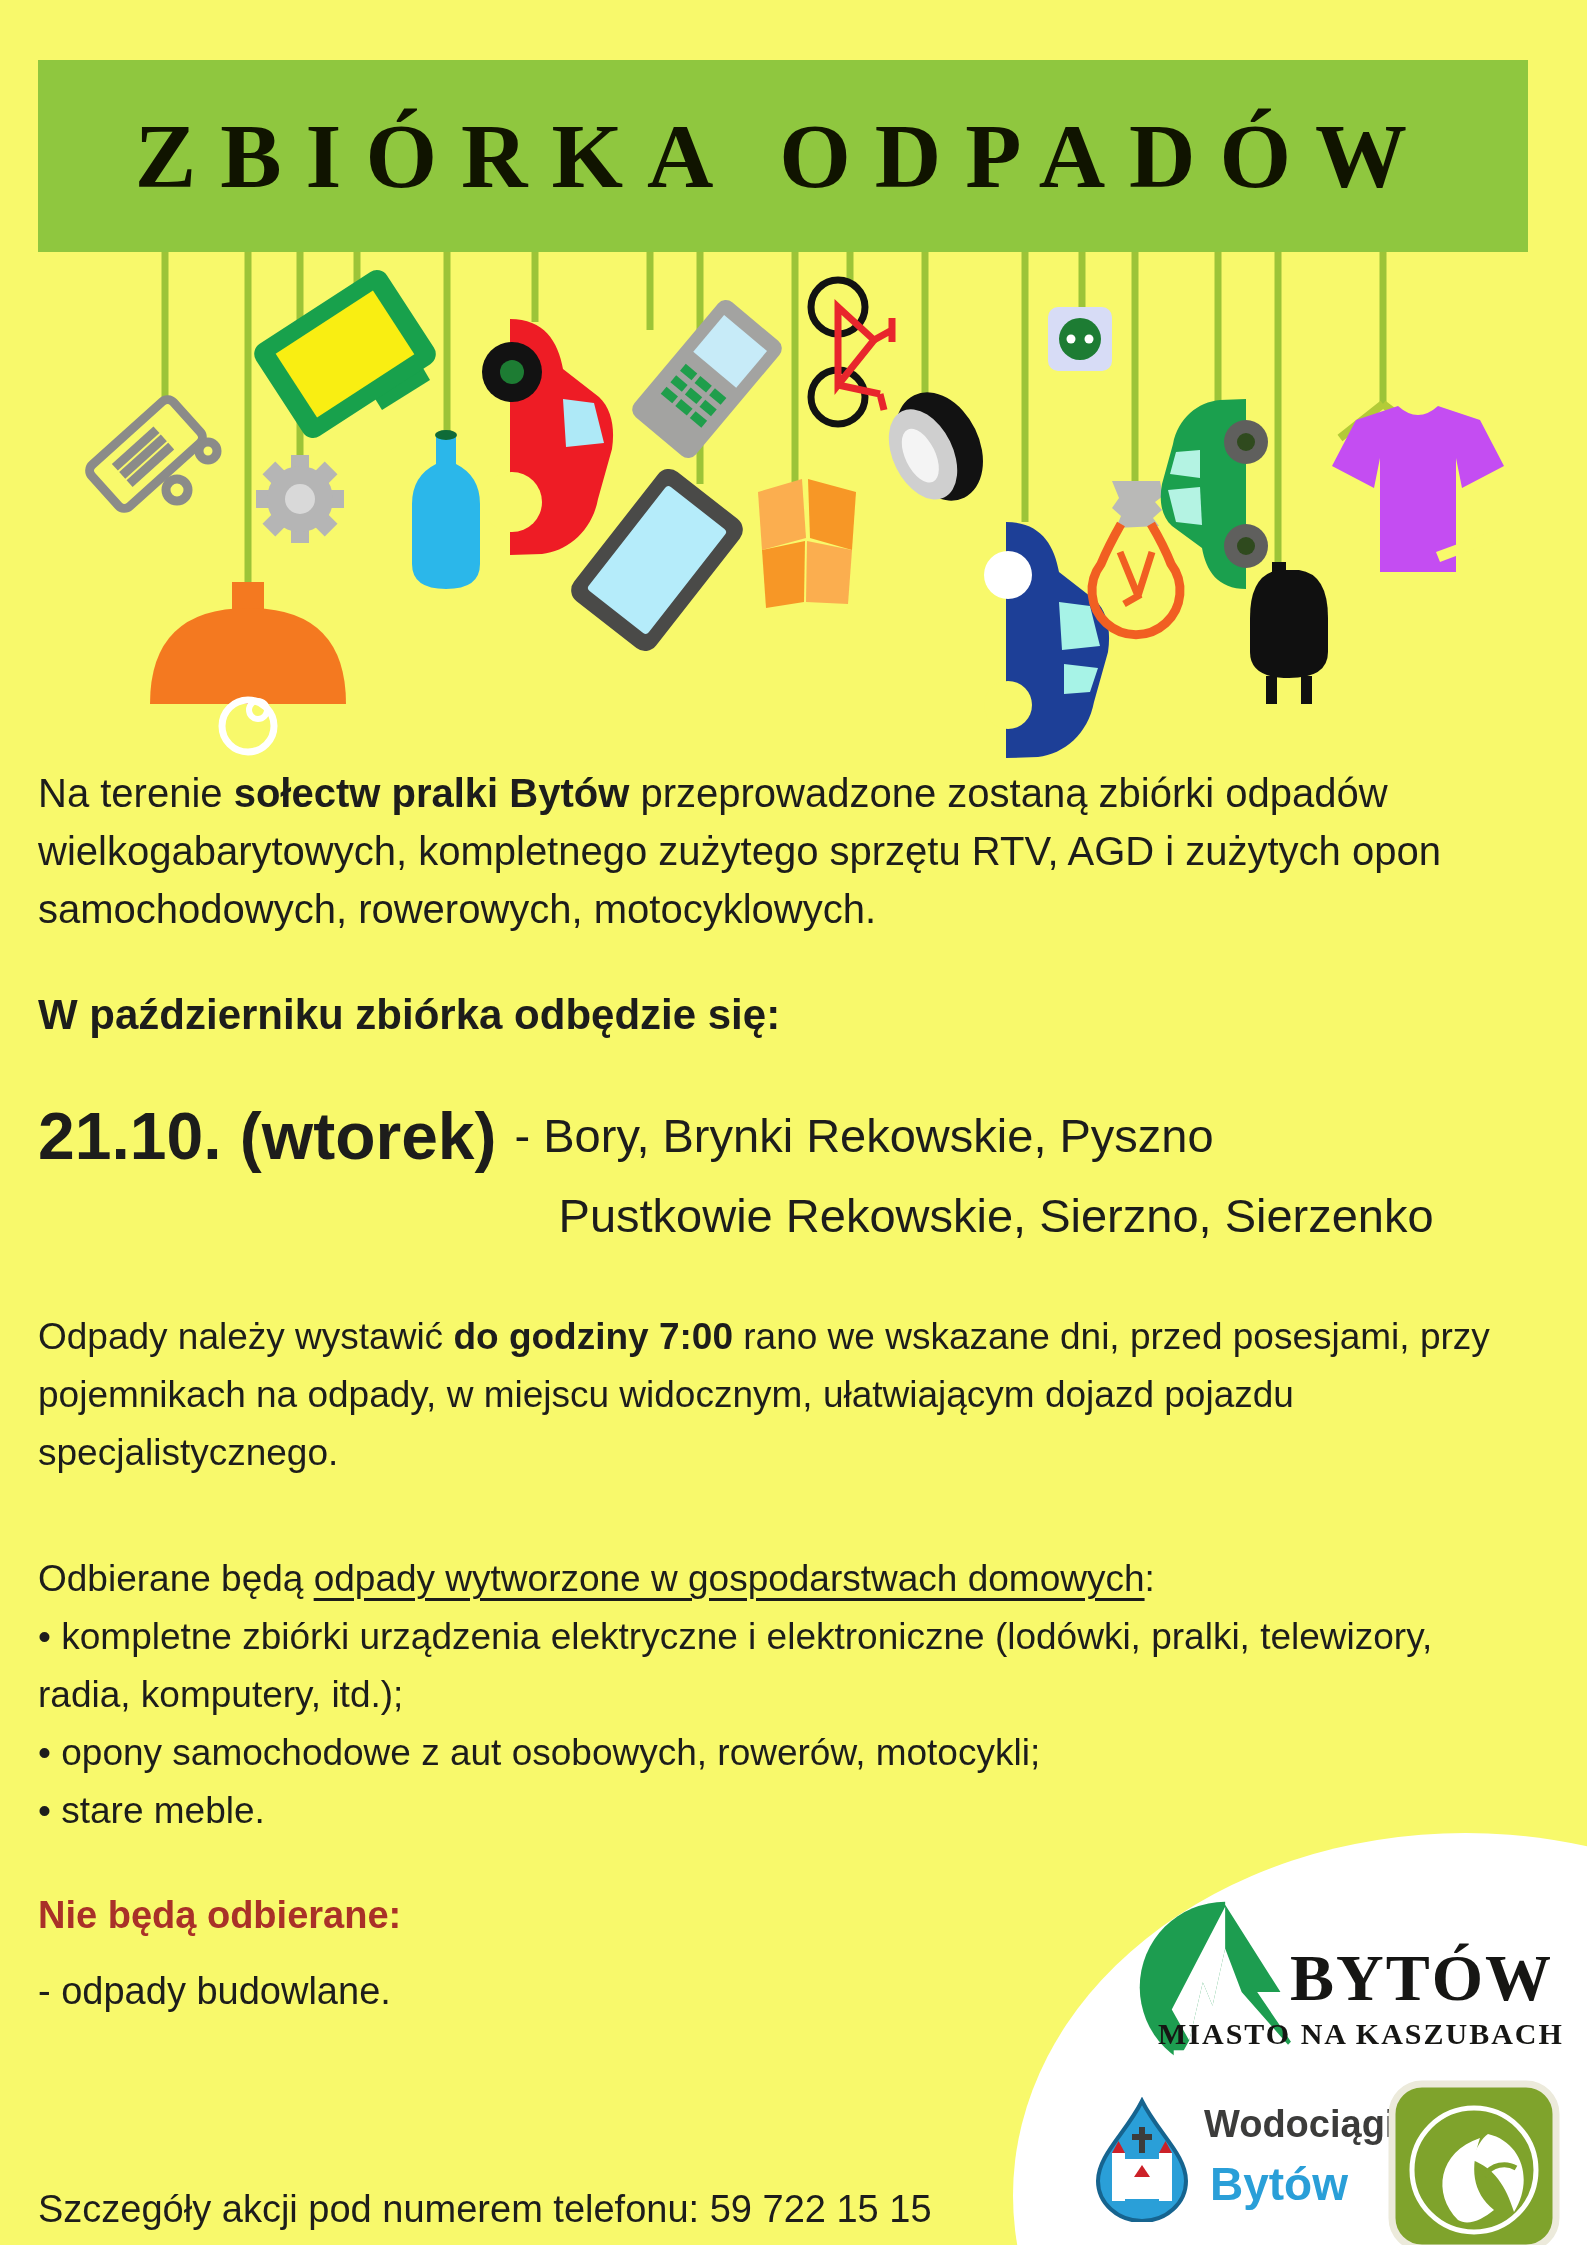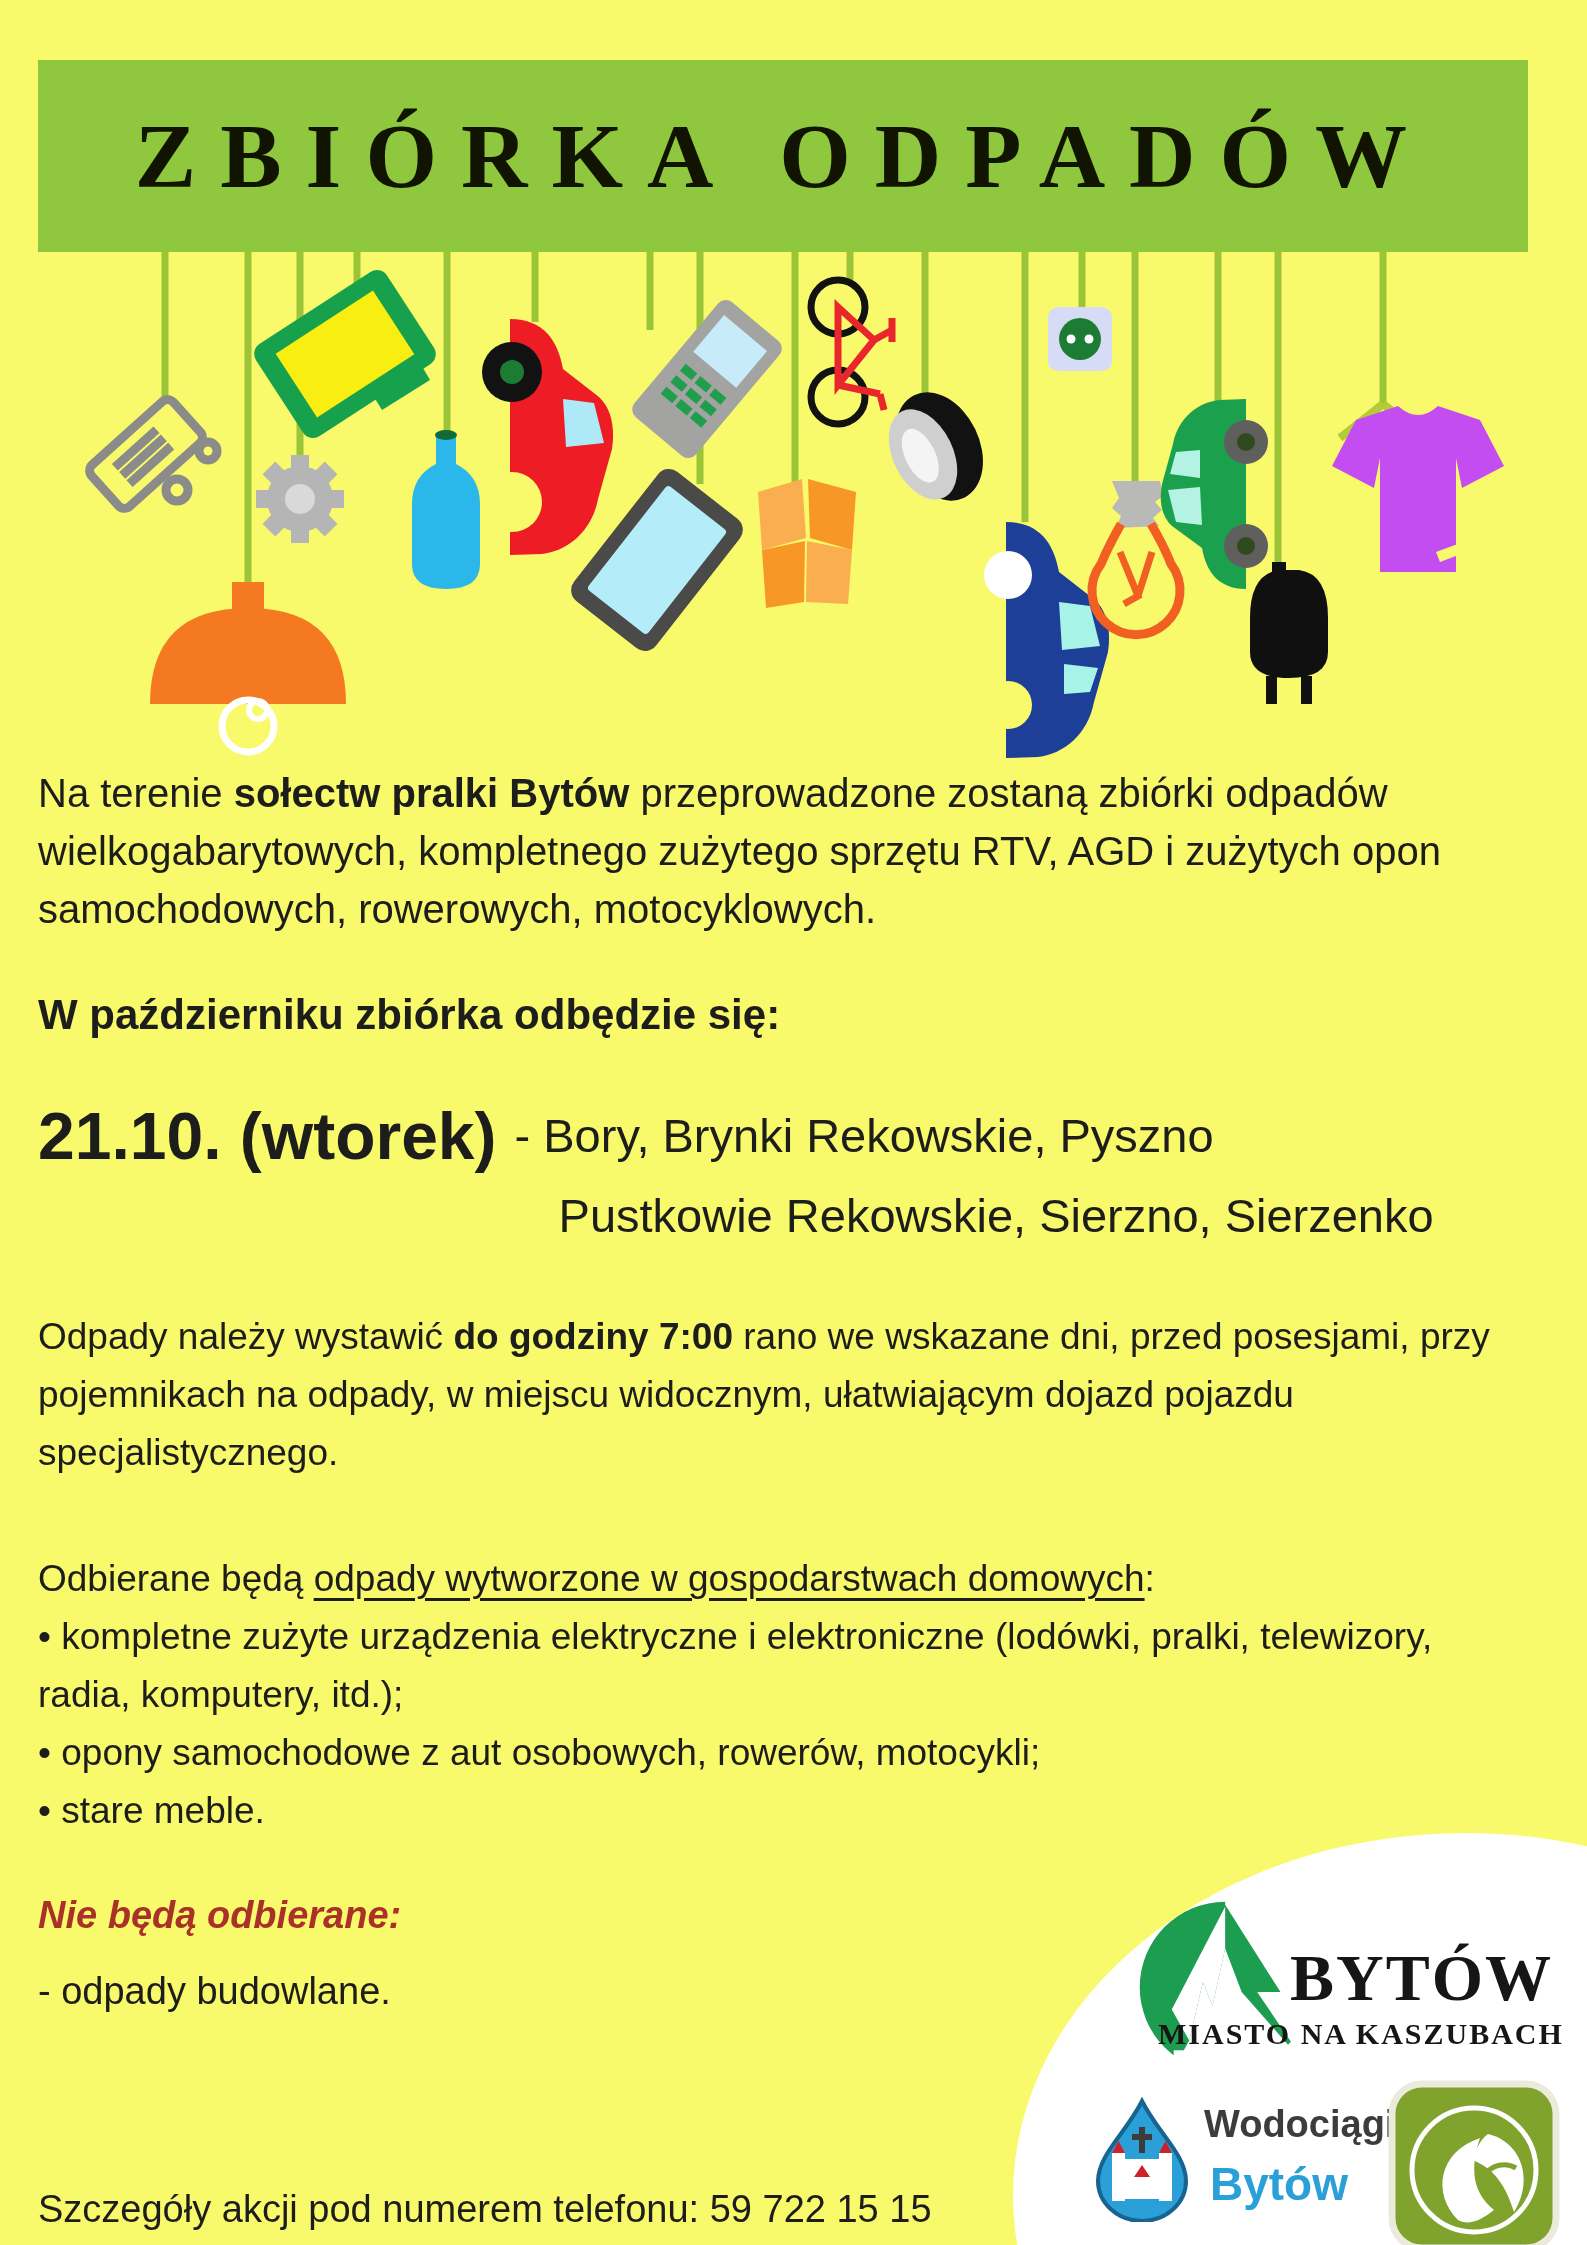--- a/index.html
+++ b/index.html
@@ -29,21 +29,21 @@
   .p-intro{top:764px;width:1470px;font-size:40px;}
   .h-october{top:990px;font-size:42px;font-weight:bold;line-height:50px;}
   .schedule{position:absolute;left:38px;top:1096px;display:flex;align-items:flex-start;}
   .schedule .date{font-size:66px;font-weight:bold;line-height:80px;white-space:nowrap;}
   .schedule .towns{font-size:47px;line-height:80px;margin-left:18px;}
   .schedule .towns .l2{padding-left:44px;}
   .p-setout{top:1308px;width:1500px;font-size:37px;}
   .p-collected{top:1550px;width:1400px;font-size:37px;}
   .p-collected .ul{text-decoration:underline;text-decoration-thickness:3px;text-underline-offset:7px;}
   .notcollected{position:absolute;left:38px;top:1886px;font-size:38px;line-height:58px;}
-  .notcollected .head{color:#a93128;font-weight:bold;margin-bottom:10px;font-style:italic;}
+  .notcollected .head{color:#a93128;font-weight:bold;margin-bottom:10px;}
   .notcollected .l3{margin-top:18px;}
   .contact{top:2180px;font-size:38px;white-space:nowrap;}
   b{font-weight:bold;}
   .ellipse{
     position:absolute;left:1013px;top:1833px;width:905px;height:725px;
     background:#ffffff;border-radius:50%;
   }
   .bytow-logo{position:absolute;left:1130px;top:1895px;width:440px;height:165px;}
   .bytow-name{
     position:absolute;left:160px;top:45px;
@@ -254,21 +254,21 @@
 </div>
 
 <p class="textblock p-setout" style="margin:0;">
   <span>Odpady należy wystawić </span><b>do godziny 7:00</b><span> rano we wskazane dni, przed posesjami, przy pojemnikach na odpady, w miejscu widocznym, ułatwiającym dojazd pojazdu specjalistycznego.</span>
 </p>
 
 <div class="textblock p-collected">
   <div>
     <span>Odbierane będą </span><span class="ul">odpady wytworzone w gospodarstwach domowych</span><span>:</span>
   </div>
-  <div>• kompletne zużyte urządzenia elektryczne i elektroniczne (lodówki, pralki, telewizory, radia, komputery, itd.);</div>
+  <div>• kompletne zbiórki urządzenia elektryczne i elektroniczne (lodówki, pralki, telewizory, radia, komputery, itd.);</div>
   <div>• opony samochodowe z aut osobowych, rowerów, motocykli;</div>
   <div>• stare meble.</div>
 </div>
 
 <div class="ellipse"></div>
 
 <div class="notcollected">
   <div class="head">Nie będą odbierane:</div>
   <div class="l3">- odpady budowlane.</div>
 </div>

